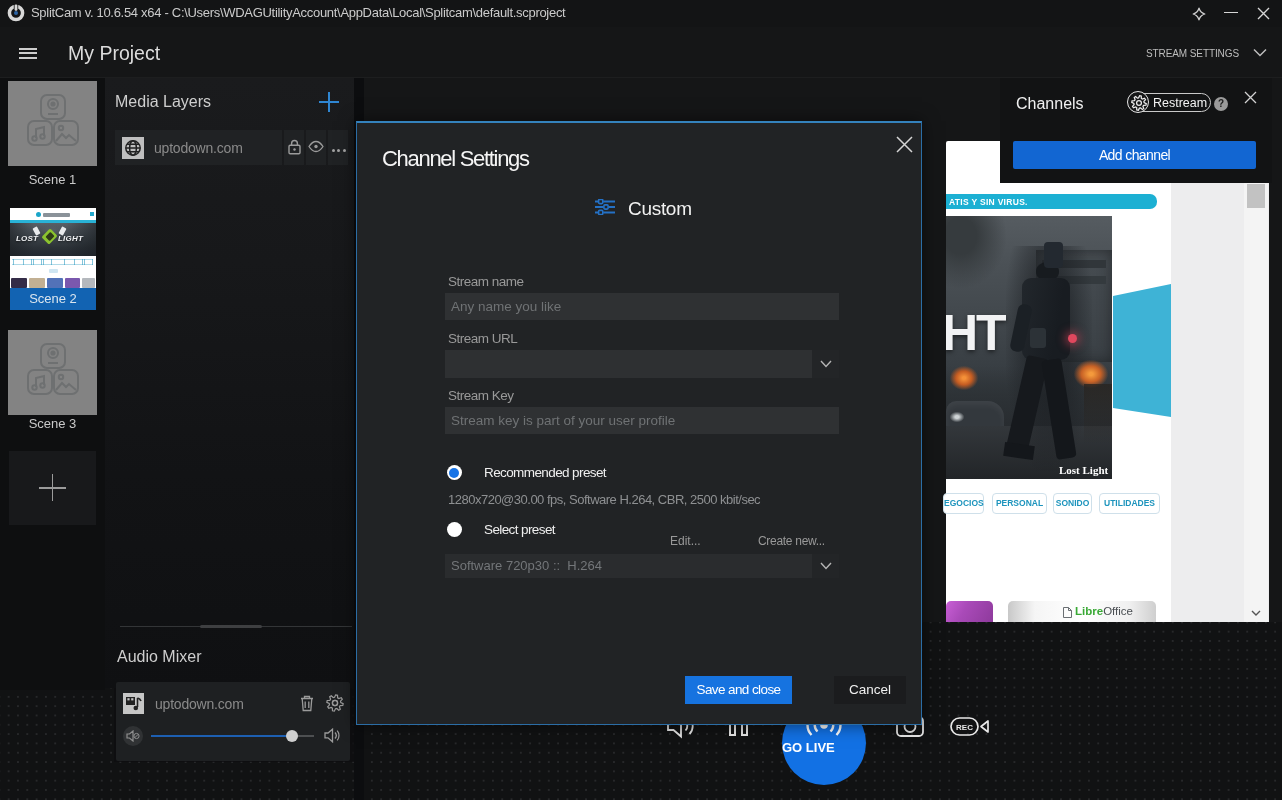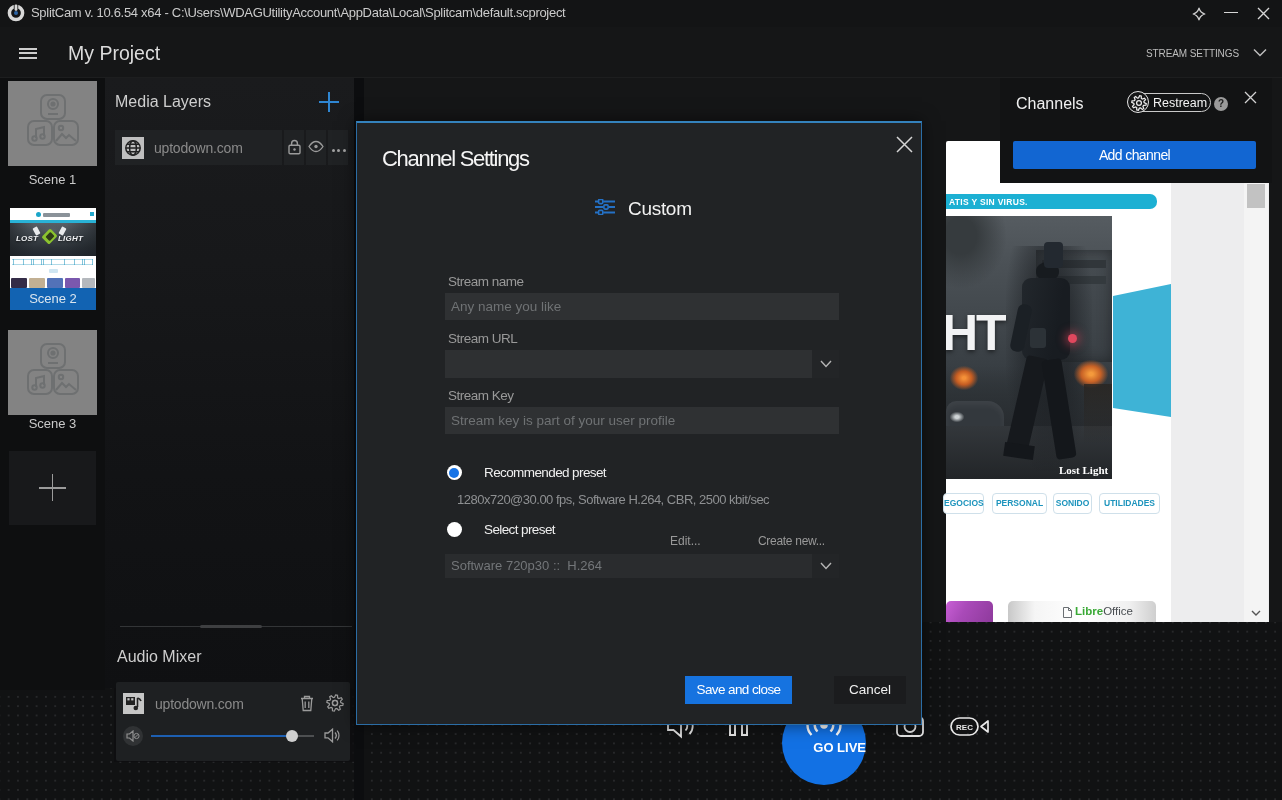--- a/index.html
+++ b/index.html
@@ -324,21 +324,21 @@
     <div class="abs" style="left:741px;top:638px;width:7px;height:20px;border:2px solid #e8e8e8"></div>
 
     <div class="abs" style="left:782px;top:623px;width:84px;height:84px;border-radius:50%;background:#1271e4">
       <svg class="abs" style="left:24px;top:13px" width="36" height="22" viewBox="0 0 36 22">
         <circle cx="18" cy="11" r="3.8" fill="#fff"></circle>
         <path d="M11.5 4.5 a9 9 0 0 0 0 13" fill="none" stroke="#fff" stroke-width="2.4"></path>
         <path d="M24.5 4.5 a9 9 0 0 1 0 13" fill="none" stroke="#fff" stroke-width="2.4"></path>
         <path d="M5.5 1 a14.5 14.5 0 0 0 0 20" fill="none" stroke="#fff" stroke-width="2.4"></path>
         <path d="M30.5 1 a14.5 14.5 0 0 1 0 20" fill="none" stroke="#fff" stroke-width="2.4"></path>
       </svg>
-      <div class="abs" style="left:0;top:39px;width:84px;text-align:right;font-size:13px;font-weight:bold;color:#fff">GO LIVE</div>
+      <div class="abs" style="left:0;top:39px;width:84px;text-align:left;font-size:13px;font-weight:bold;color:#fff">GO LIVE</div>
     </div>
     <svg class="abs" style="left:895px;top:633px" width="30" height="28" viewBox="0 0 30 28">
       <g fill="none" stroke="#e8e8e8" stroke-width="1.8">
         <rect x="2" y="6" width="26" height="19" rx="4"></rect>
         <path d="M10 6 l2 -3 h6 l2 3"></path>
         <circle cx="15" cy="15.5" r="5.5"></circle>
       </g>
     </svg>
     <svg class="abs" style="left:950px;top:639px" width="40" height="20" viewBox="0 0 40 20">
       <rect x="1" y="1" width="27" height="17" rx="8.5" fill="none" stroke="#e8e8e8" stroke-width="1.7"></rect>
@@ -373,21 +373,21 @@
           <path d="M1 1 L6 6.5 L11 1" fill="none" stroke="#b5b5b5" stroke-width="1.4"></path>
         </svg>
     </div>
     <div class="abs t" style="left:91px;top:265px;font-size:13.5px;letter-spacing:-0.5px;color:#999">Stream Key</div>
     <div class="abs" style="left:88px;top:284px;width:394px;height:27px;background:#2f3133;color:#6f7274;font-size:13.5px;line-height:27px;padding-left:6px;white-space:nowrap">Stream key is part of your user profile</div>
 
     <div class="abs" style="left:89.5px;top:342px;width:15px;height:15px;border-radius:50%;background:#fff">
       <div class="abs" style="left:2.5px;top:2.5px;width:10px;height:10px;border-radius:50%;background:#1673e6"></div>
     </div>
     <div class="abs t" style="left:127px;top:342px;font-size:13.5px;letter-spacing:-0.6px;color:#efefef">Recommended preset</div>
-    <div class="abs t" style="left:100px;top:369px;font-size:13px;letter-spacing:-0.5px;color:#8e9092">1280x720@30.00 fps, Software H.264, CBR, 2500 kbit/sec</div>
+    <div class="abs t" style="left:91px;top:369px;font-size:13px;letter-spacing:-0.5px;color:#8e9092">1280x720@30.00 fps, Software H.264, CBR, 2500 kbit/sec</div>
     <div class="abs" style="left:89.5px;top:399px;width:15px;height:15px;border-radius:50%;background:#fff"></div>
     <div class="abs t" style="left:127px;top:399px;font-size:13.5px;letter-spacing:-0.6px;color:#efefef">Select preset</div>
     <div class="abs t" style="left:313px;top:411px;font-size:12px;color:#999">Edit...</div>
     <div class="abs t" style="left:401px;top:411px;font-size:12px;letter-spacing:-0.3px;color:#999">Create new...</div>
     <div class="abs" style="left:88px;top:431px;width:394px;height:24px;background:#2a2c2e;color:#737679;font-size:13px;line-height:24px;padding-left:6px;white-space:nowrap">Software 720p30 ::&nbsp; H.264</div>
     <div class="abs" style="left:455px;top:431px;width:27px;height:24px;background:#232527">
       <svg class="abs" style="left:8px;top:8px" width="12" height="8" viewBox="0 0 12 8">
           <path d="M1 1 L6 6.5 L11 1" fill="none" stroke="#b5b5b5" stroke-width="1.4"></path>
         </svg>
     </div>

